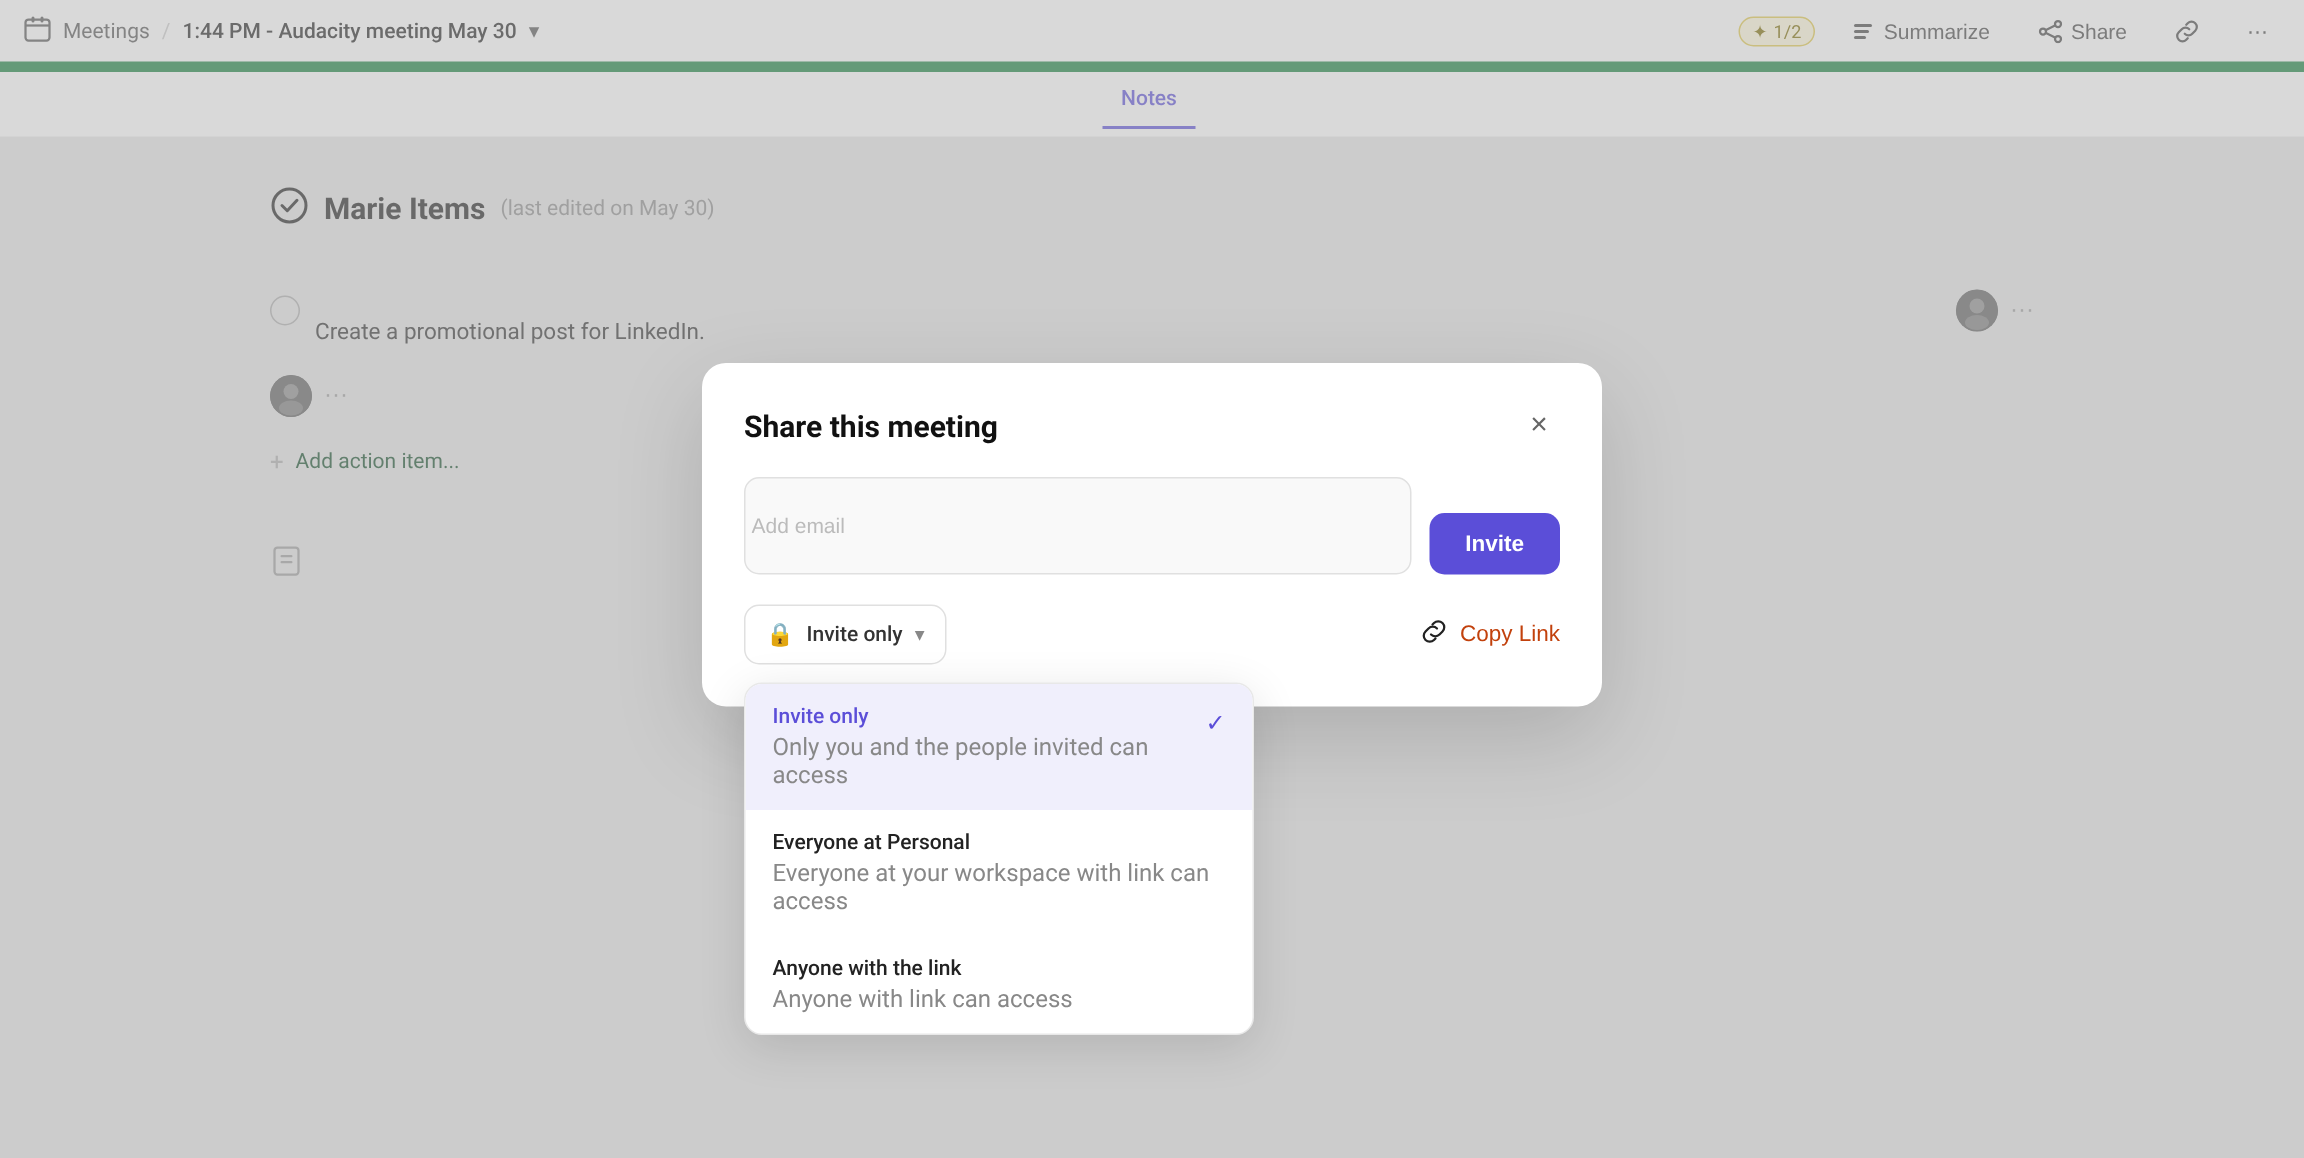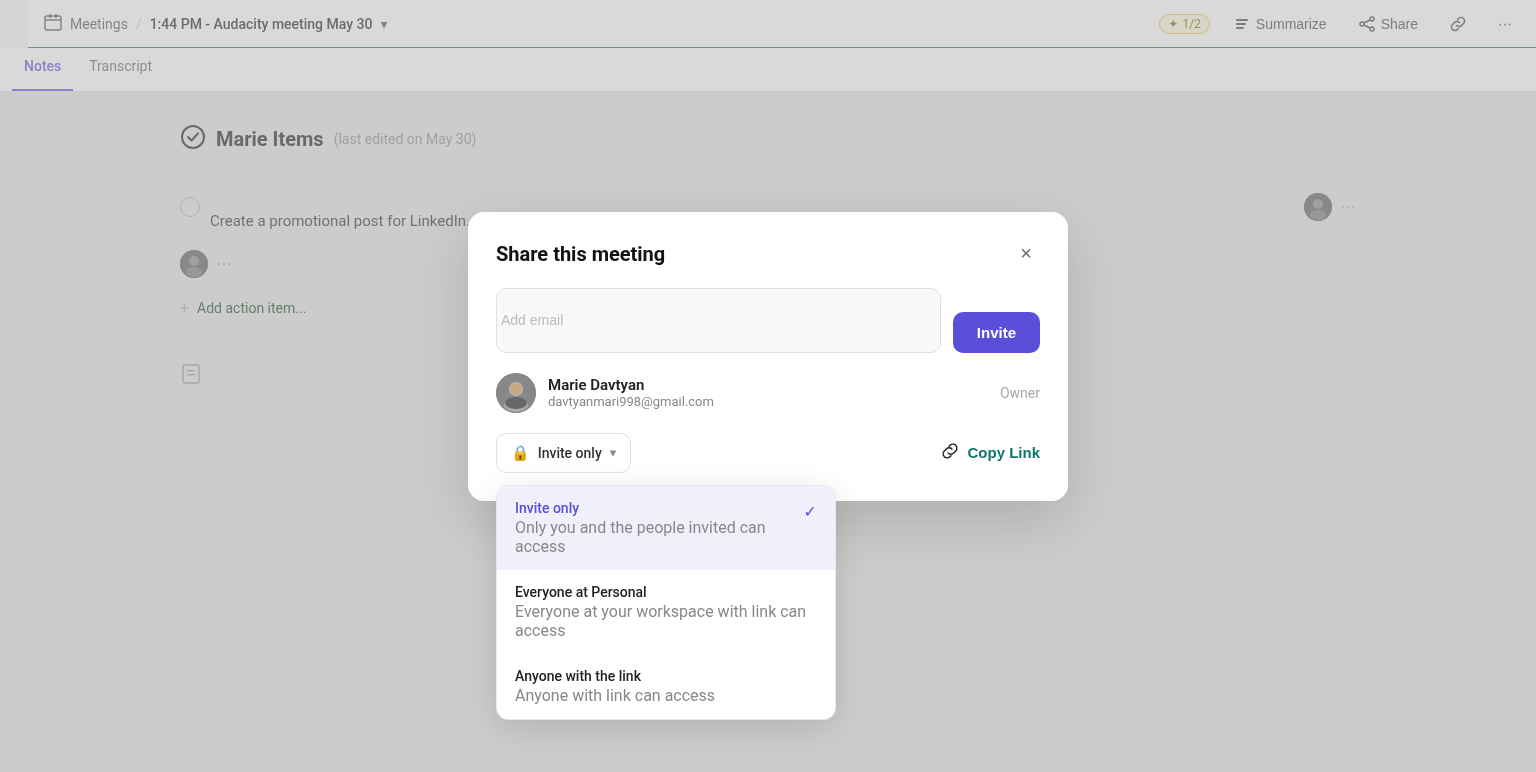--- a/index.html
+++ b/index.html
@@ -13,22 +13,21 @@
     }
 
     
     .topbar {
       display: flex;
       align-items: center;
       justify-content: space-between;
       padding: 0 16px;
       height: 48px;
       background: #fff;
-      border-bottom: 1px solid #15803d;
-      margin-left: 28px;
+      border-bottom: 7px solid #15803d;
     }
     .topbar-left {
       display: flex;
       align-items: center;
       gap: 8px;
       font-size: 14px;
       color: #555;
     }
     .topbar-right {
       display: flex;
@@ -55,24 +54,26 @@
       font-size: 12px;
       color: #7a6a00;
       display: flex;
       align-items: center;
       gap: 4px;
     }
 
     
     .tabs {
       display: flex;
-      padding: 0 12px;
+      align-items: center;
+      padding: 0 24px;
       background: #fff;
       border-bottom: 1px solid #e5e5e5;
       height: 44px;
+      flex-direction: column;
     }
     .tab {
       font-size: 14px;
       padding: 10px 12px;
       cursor: pointer;
       color: #666;
       border-bottom: 2px solid transparent;
       margin-right: 4px;
     }
     .tab.active {
@@ -297,22 +298,22 @@
       background: #fff;
     }
     .copy-link-btn {
       display: flex;
       align-items: center;
       gap: 8px;
       background: none;
       border: none;
       cursor: pointer;
       font-size: 15px;
-      color: #0f766e;
-      font-weight: 700;
+      color: #c2410c;
+      font-weight: 400;
     }
 
     
     .dropdown-menu {
       position: absolute;
       top: 52px;
       left: 0;
       background: #fff;
       border-radius: 12px;
       box-shadow: 0 8px 32px rgba(0,0,0,0.12);
@@ -481,37 +482,20 @@
       </button>
     </div>
 
     <div class="invite-row">
       <input class="email-input" type="email" placeholder="Add email" style="">
       <button class="invite-btn">
         <span>Invite</span>
       </button>
     </div>
 
-    <div class="user-row">
-      <div class="user-avatar">
-        <svg width="40" height="40" viewBox="0 0 40 40" fill="none">
-          <circle cx="20" cy="20" r="20" fill="#888"></circle>
-          <circle cx="20" cy="16" r="7" fill="#bbb"></circle>
-          <ellipse cx="20" cy="32" rx="12" ry="7" fill="#aaa"></ellipse>
-
-          <circle cx="20" cy="16" r="6" fill="#c8a882"></circle>
-          <ellipse cx="20" cy="30" rx="11" ry="6" fill="#666"></ellipse>
-        </svg>
-      </div>
-      <div class="user-info">
-        <div class="user-name">Marie Davtyan</div>
-        <div class="user-email">davtyanmari998@gmail.com</div>
-      </div>
-      <span class="user-role">Owner</span>
-    </div>
 
     <div class="share-footer">
       <div class="access-dropdown">
         <span style="font-size:15px;">🔒</span>
         <span>Invite only</span>
         <span style="font-size:13px;color:#888;">▾</span>
       </div>
       <button class="copy-link-btn">
         <span>
           <svg width="18" height="18" viewBox="0 0 18 18" fill="none">

